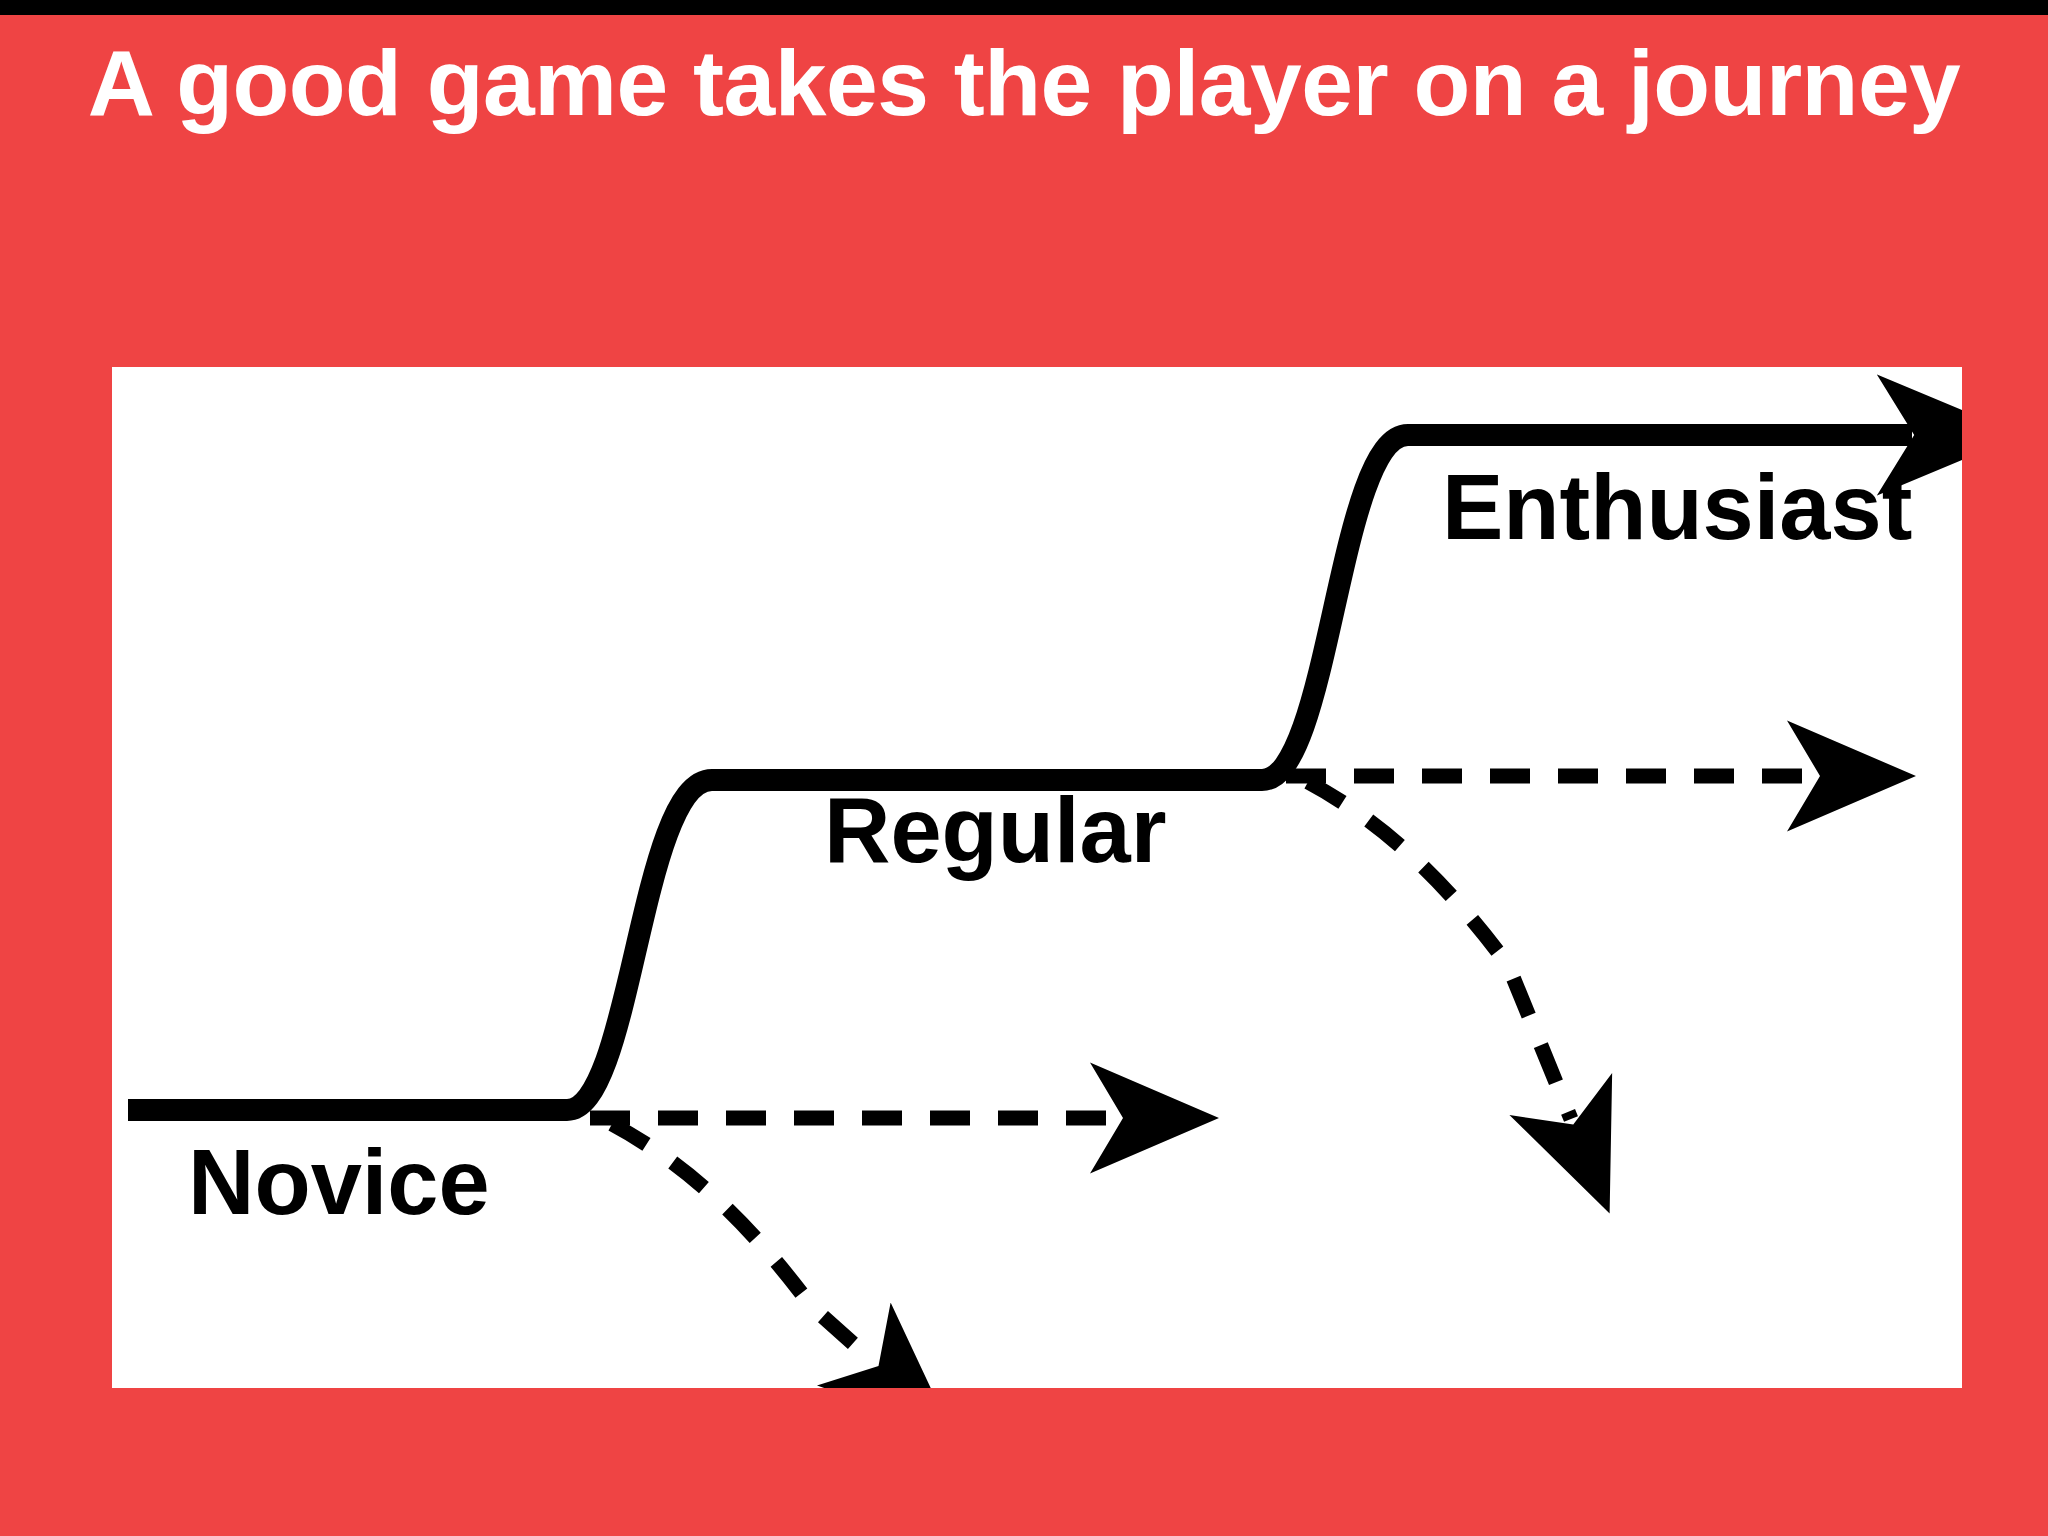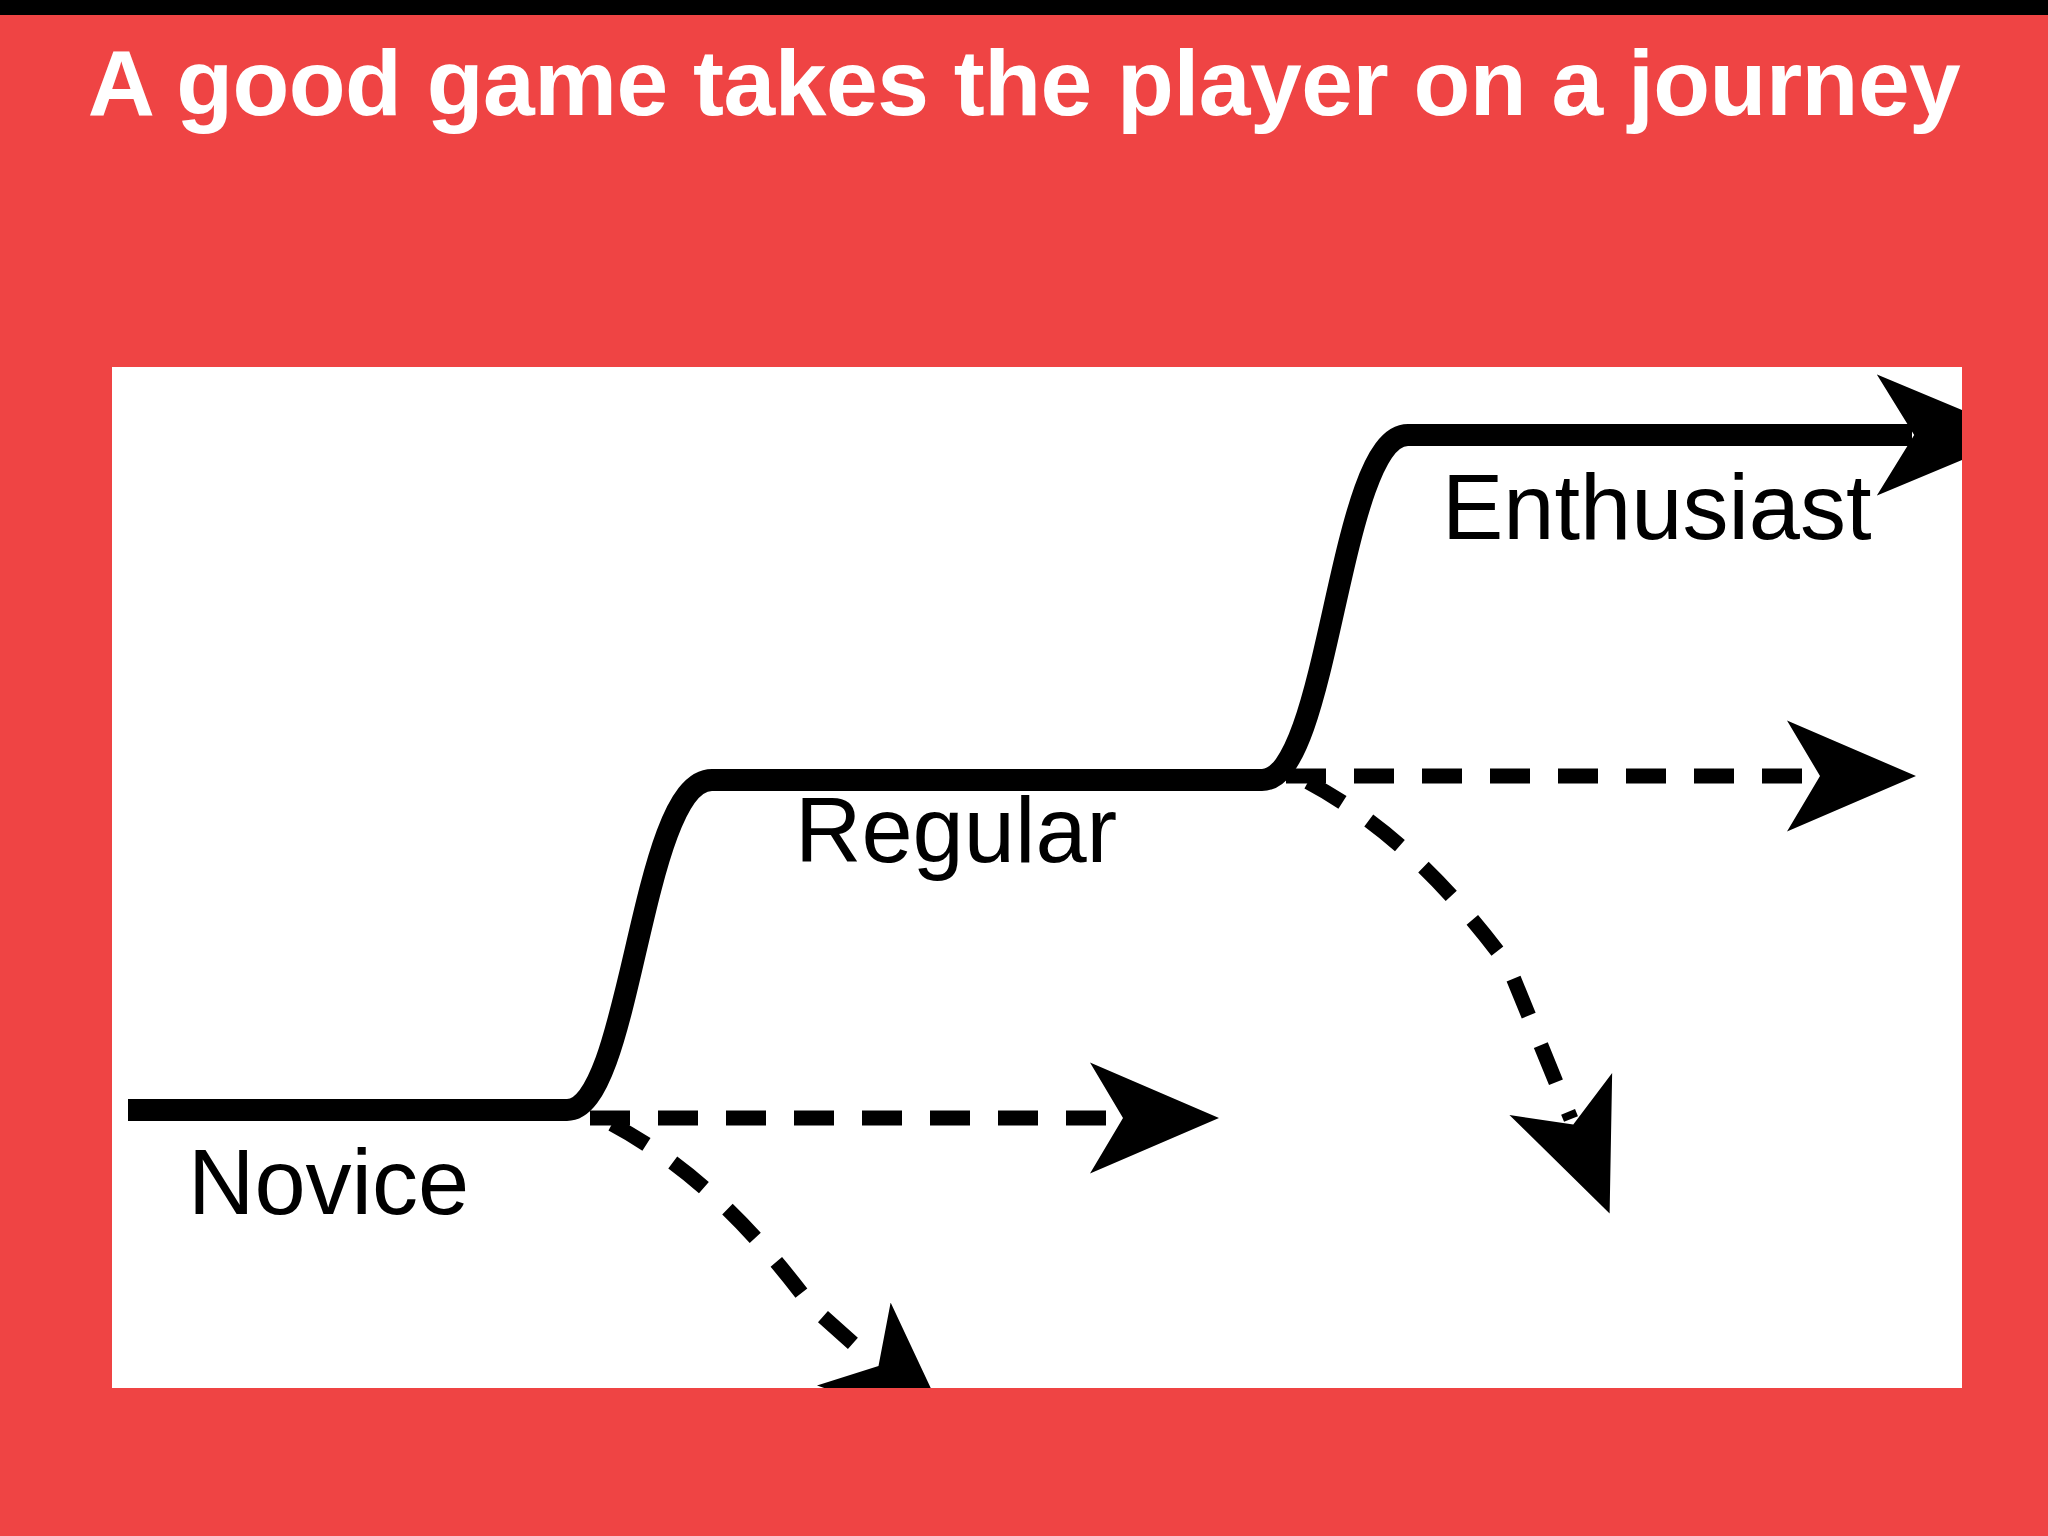--- a/index.html
+++ b/index.html
@@ -48,27 +48,27 @@
     left: 0;
     top: 0;
     width: 1850px;
     height: 1021px;
     display: block;
   }
   .stage-label {
     position: absolute;
     color: #000000;
     font-family: "Liberation Sans", sans-serif;
-    font-weight: normal;
+    font-weight: bold;
     font-size: 92px;
     line-height: 1;
     white-space: nowrap;
   }
   #label-novice     { left: 76px;  top: 769px; text-align: right; }
-  #label-regular    { left: 683px; top: 417px; }
+  #label-regular    { left: 712px; top: 417px; }
   #label-enthusiast { left: 1330px; top: 94px; }
 </style>
 </head>
 <body>
 
 <div id="slide">
 
   <div id="slide-title">A good game takes the player on a journey</div>
 
   <div id="diagram-panel">

